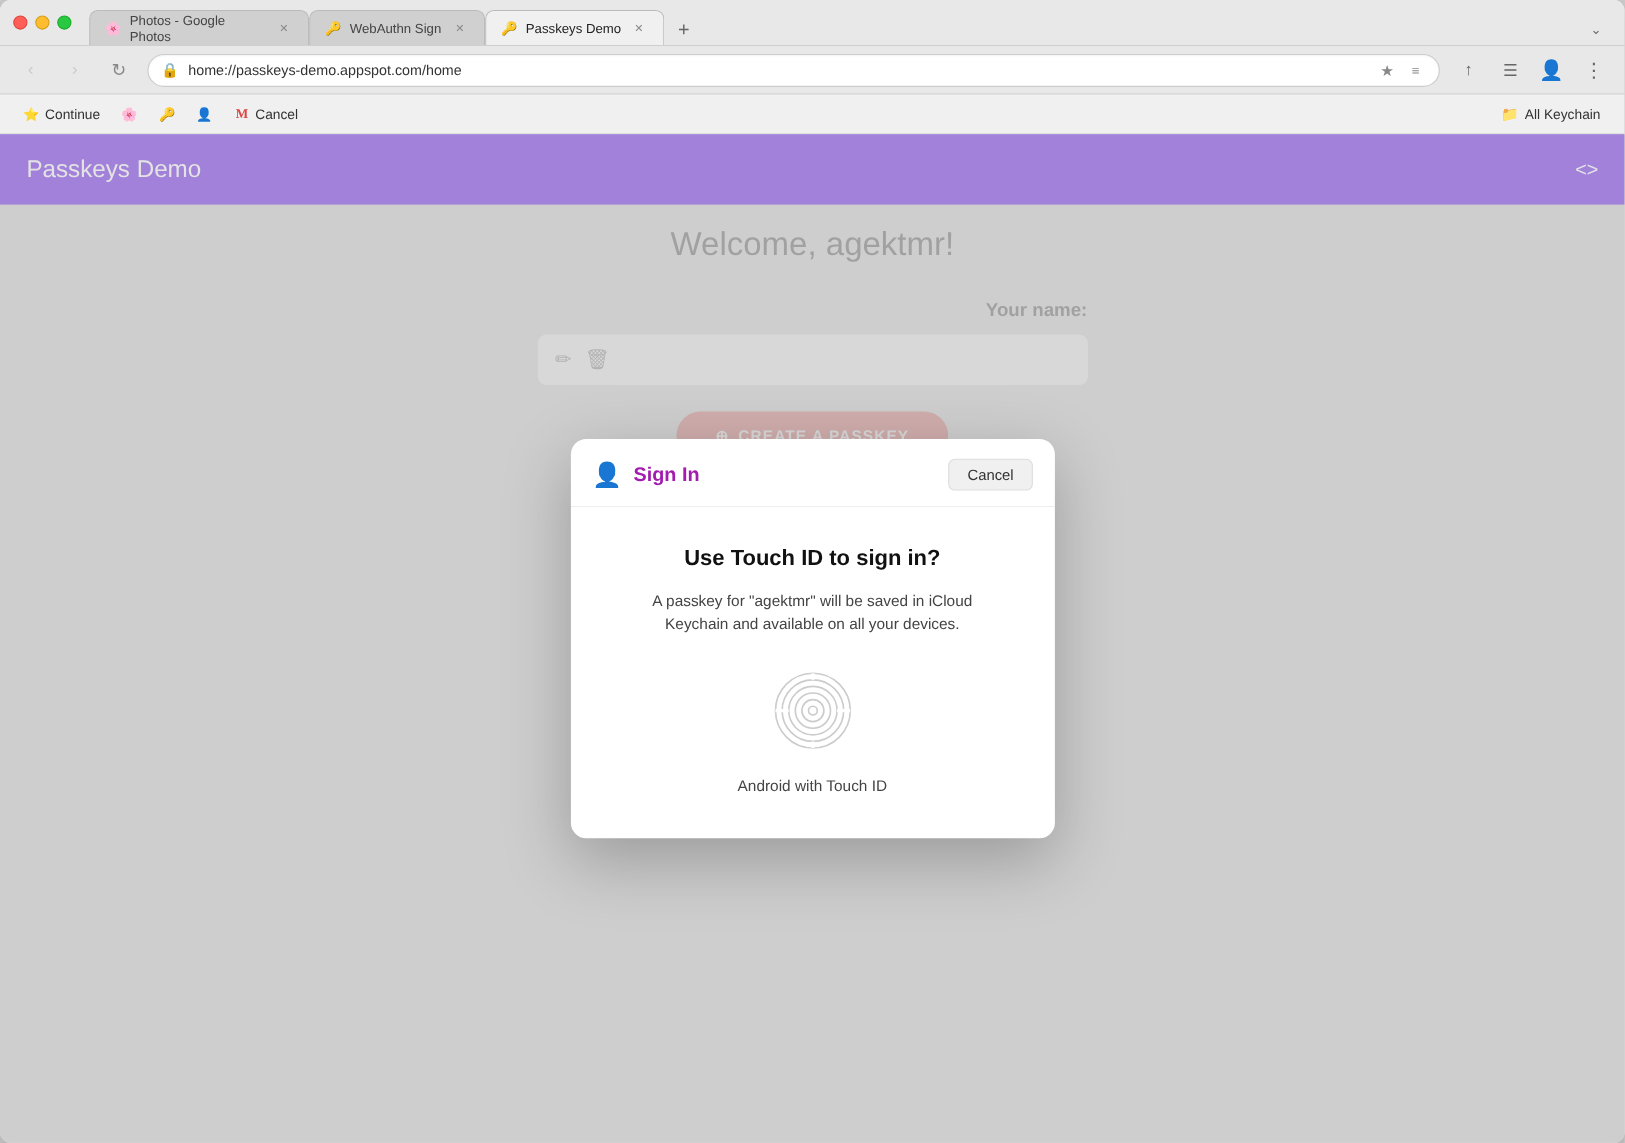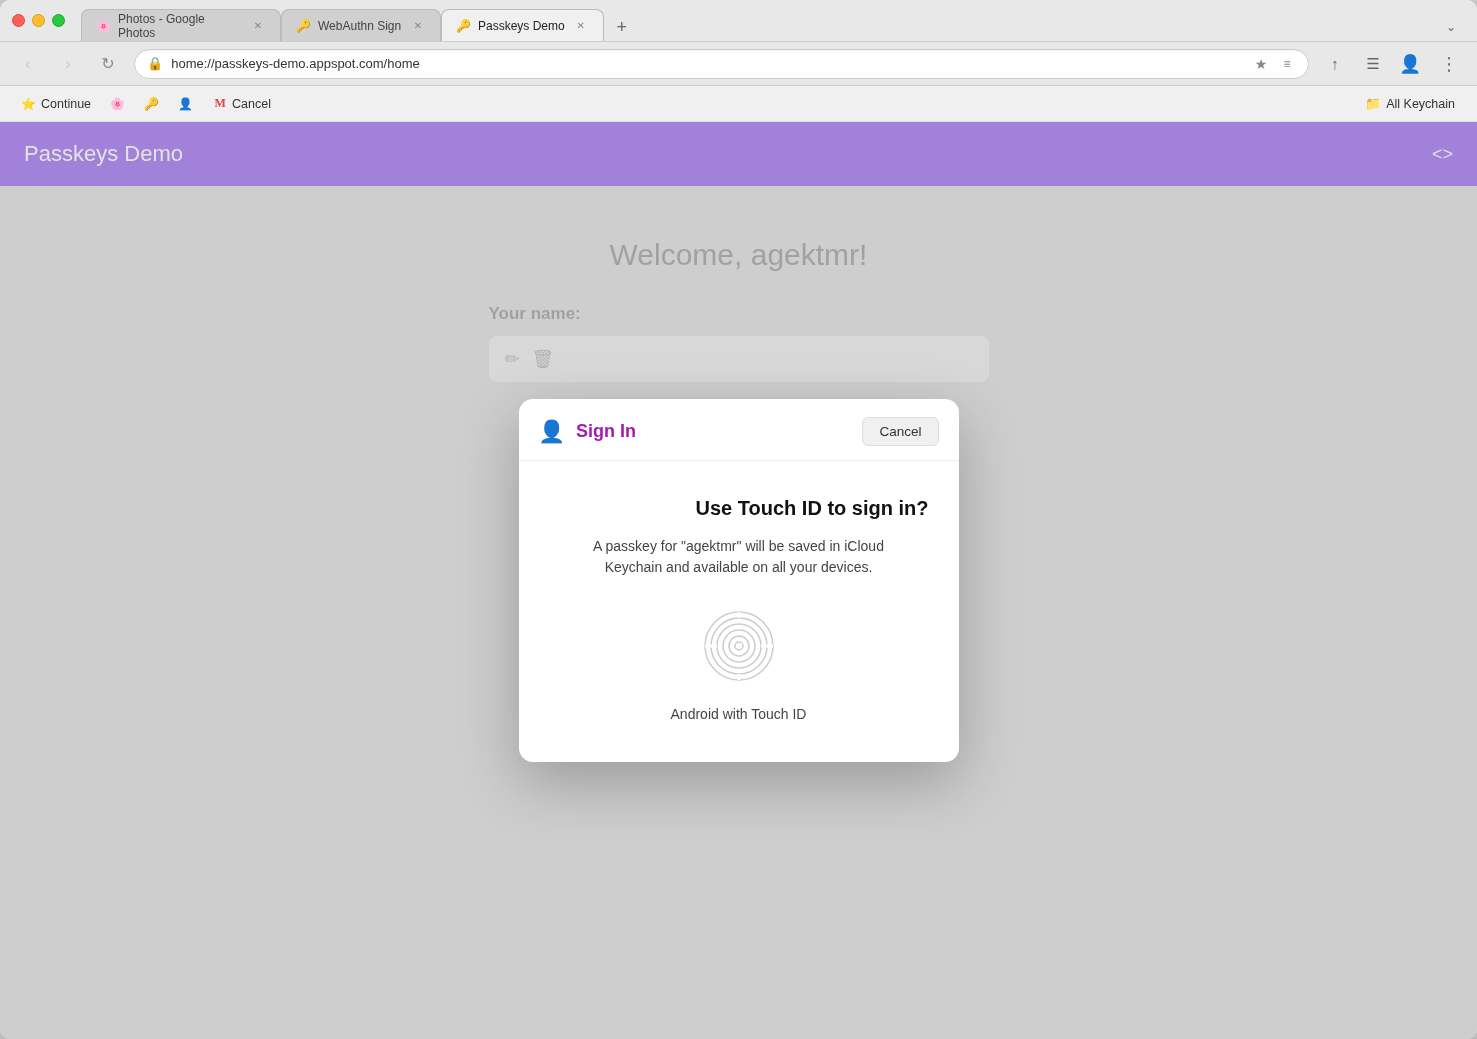--- a/index.html
+++ b/index.html
@@ -278,37 +278,37 @@
       color: white;
       font-size: 18px;
       cursor: pointer;
       display: flex;
       align-items: center;
       gap: 4px;
     }
 
     
     .main-area {
-      padding: 52px 20px;
+      padding: 20px 20px;
       text-align: center;
       opacity: 0.5;
     }
 
     .welcome-title {
       font-size: 30px;
       font-weight: 500;
       color: #222;
       margin-bottom: 32px;
     }
 
     .your-name-label {
       font-size: 17px;
       font-weight: 600;
       color: #222;
-      text-align: left;
+      text-align: right;
       max-width: 500px;
       margin: 0 auto 12px;
     }
 
     .passkey-row {
       display: flex;
       align-items: center;
       max-width: 500px;
       margin: 0 auto 20px;
       padding: 12px 16px;
@@ -418,21 +418,20 @@
     .modal-body {
       padding: 36px 30px 40px;
       text-align: center;
     }
 
     .touch-id-title {
       font-size: 20px;
       font-weight: 700;
       color: #111;
       margin-bottom: 16px;
-      text-align: right;
     }
 
     .touch-id-desc {
       font-size: 14px;
       color: #444;
       line-height: 1.5;
       margin-bottom: 32px;
       max-width: 320px;
       margin-left: auto;
       margin-right: auto;

